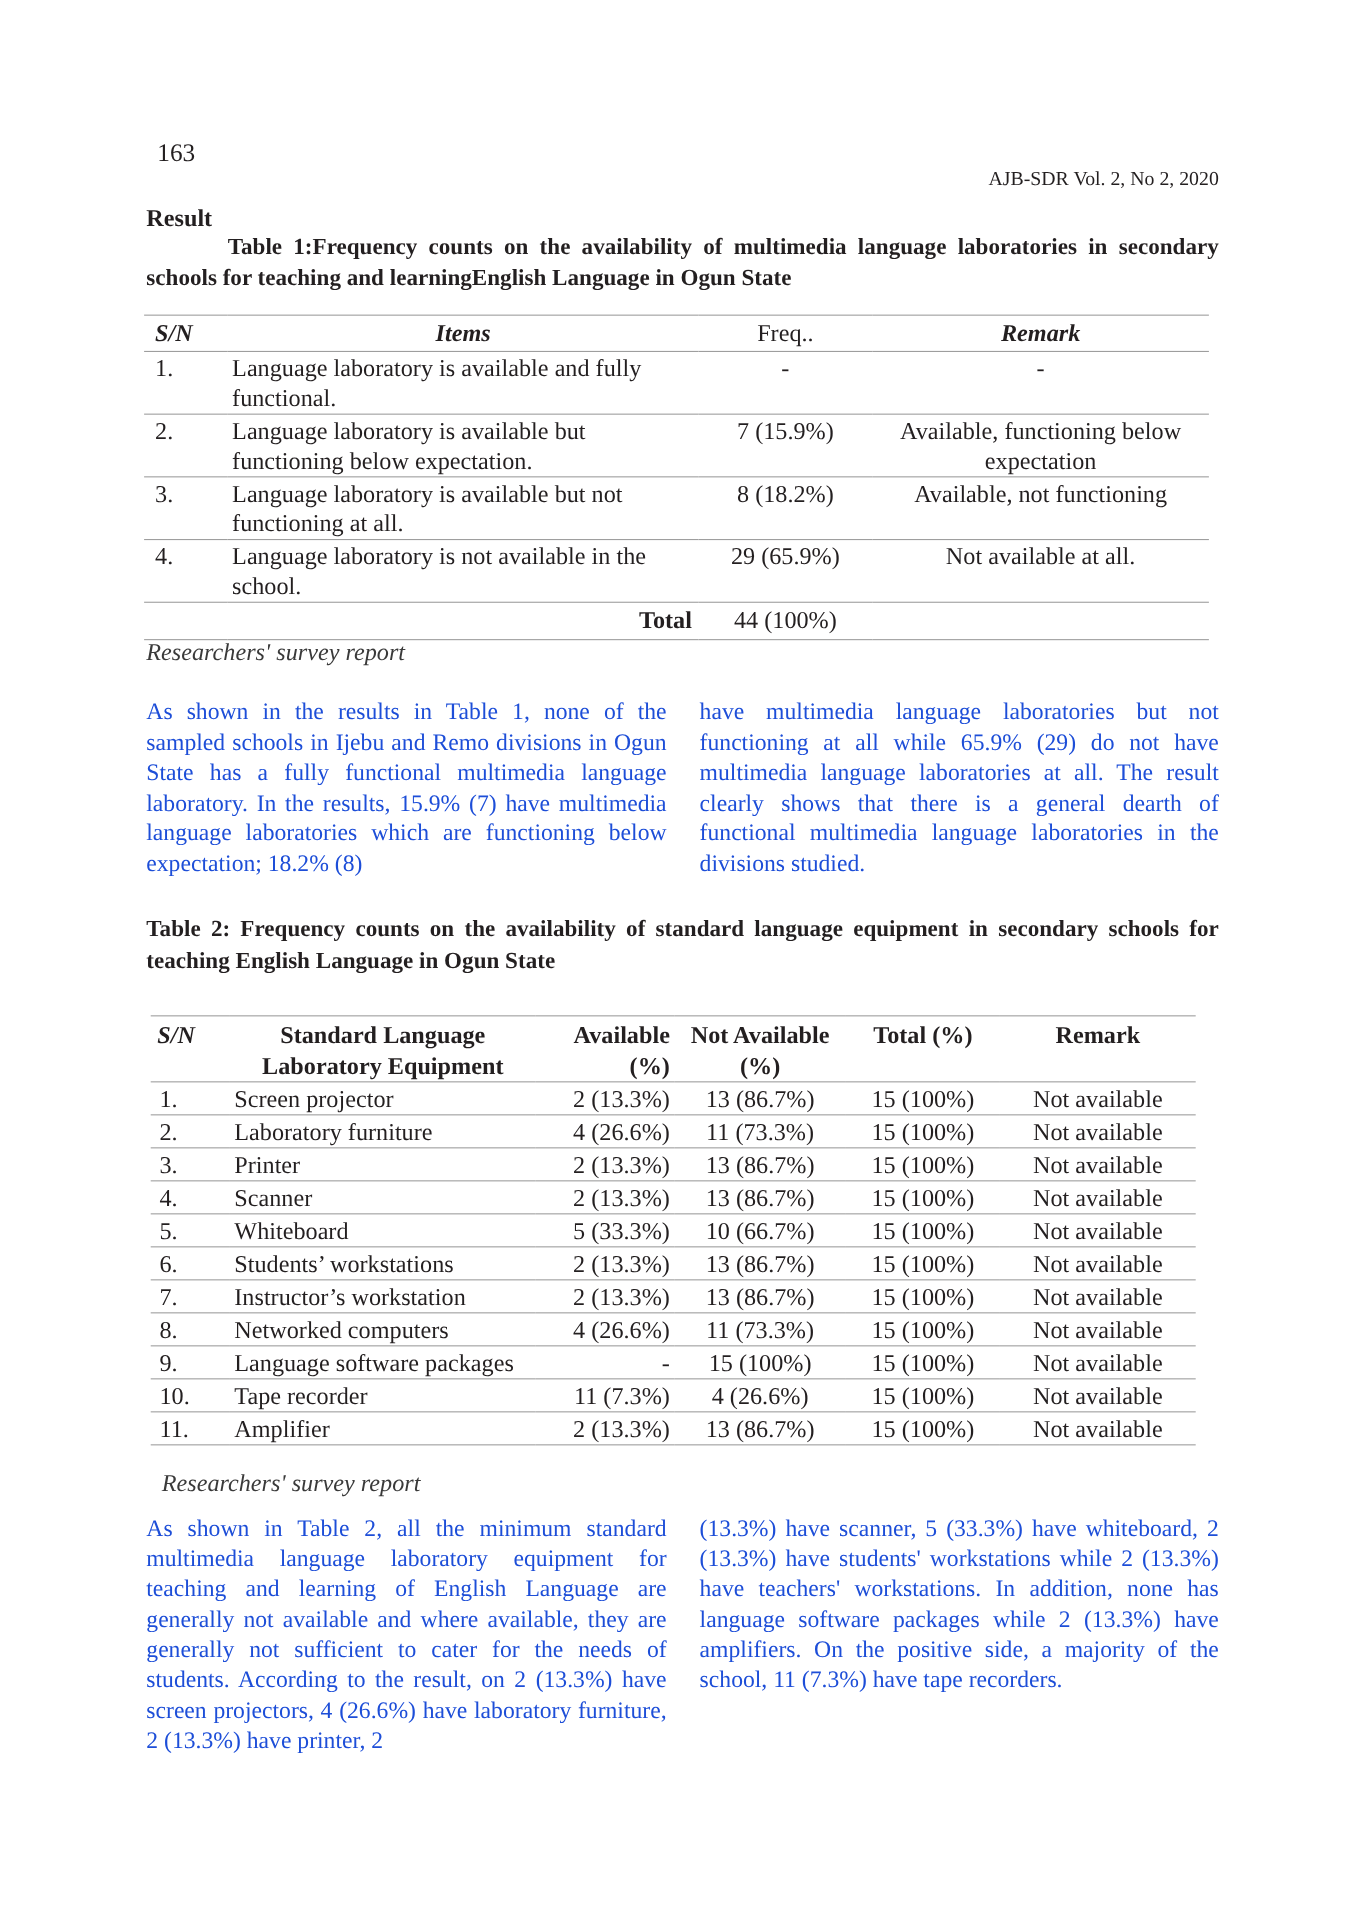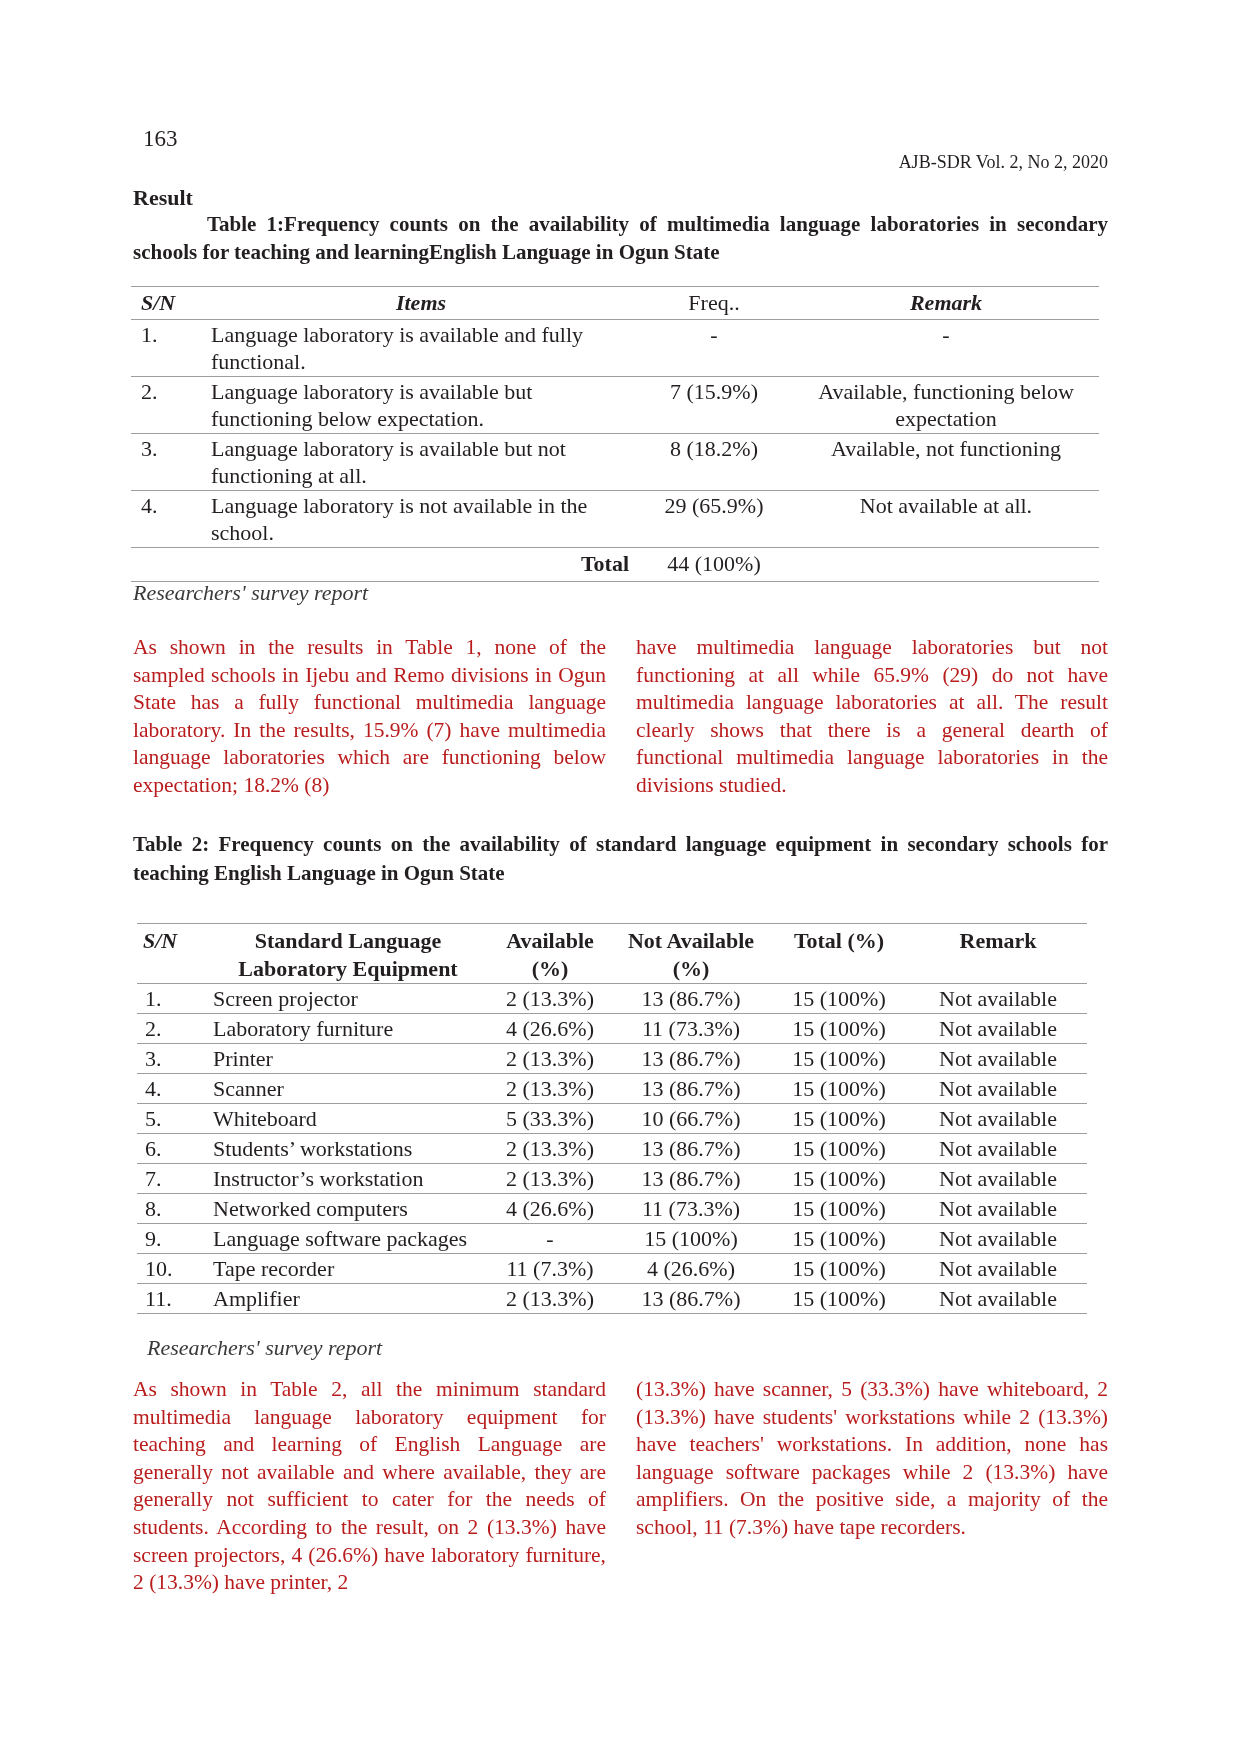--- a/index.html
+++ b/index.html
@@ -26,33 +26,33 @@
   .t1 .c-item { width: 420px; text-align: left; margin-left: 28px; }
   .t1 .c-freq { width: 150px; text-align: center; }
   .t1 .c-rem { text-align: center; }
   .t1 .total-label { text-align: right; font-weight: bold; padding-right: 6px; }
   .t1 tr.total td { height: 30px; padding-top: 2px; margin-top: 44px; }
 
   .source { left: 133px; font-size: 22px; font-style: italic; color: #3a3a3a; }
   .src1 { top: 580px; }
   .src2 { top: 1335px; left: 147px; }
 
-  .para { font-size: 21.5px; line-height: 27.6px; text-align: justify; color: #b91c1c; }
+  .para { font-size: 21.5px; line-height: 27.6px; text-align: justify; color: #1d4ed8; }
   .p1a { left: 133px; top: 634px; width: 473px; }
   .p1b { left: 636px; top: 634px; width: 472px; }
   .p2a { left: 133px; top: 1376px; width: 473px; }
   .p2b { left: 636px; top: 1376px; width: 472px; }
 
   .t2 { left: 137px; top: 923px; width: 950px; border-top: 1.5px solid #9e9e9e; }
   .t2 th { font-weight: bold; text-align: center; padding-top: 3px; line-height: 28px; }
   .t2 th.sn-h { font-style: italic; text-align: left; padding-left: 6px; }
   .t2 td { line-height: 28px; padding-top: 1px; padding-bottom: 0px; }
   .t2 .c-sn { width: 60px; text-align: left; padding-left: 8px; }
   .t2 .c-eq { width: 270px; text-align: left; font-family: Liberation Serif, serif; }
-  .t2 .c-av { width: 118px; text-align: center; }
+  .t2 .c-av { width: 118px; text-align: right; }
   .t2 .c-na { width: 148px; text-align: center; }
   .t2 .c-tot { width: 132px; text-align: center; }
   .t2 .c-rem { text-align: center; }
 </style>
 </head>
 <body>
 
 <div class="abs page-num">163</div>
 <div class="abs journal">AJB-SDR Vol. 2, No 2, 2020</div>
 

